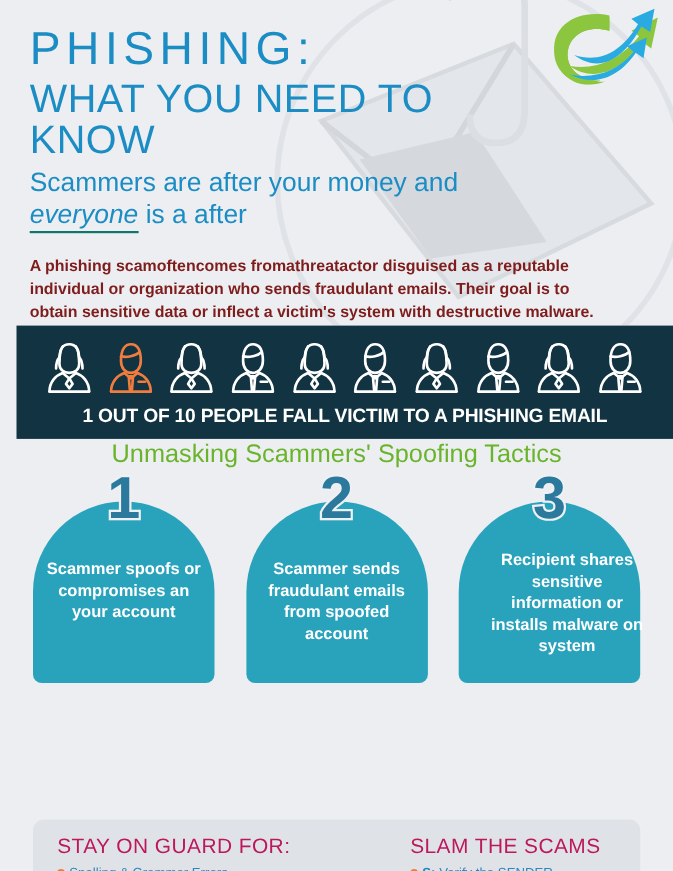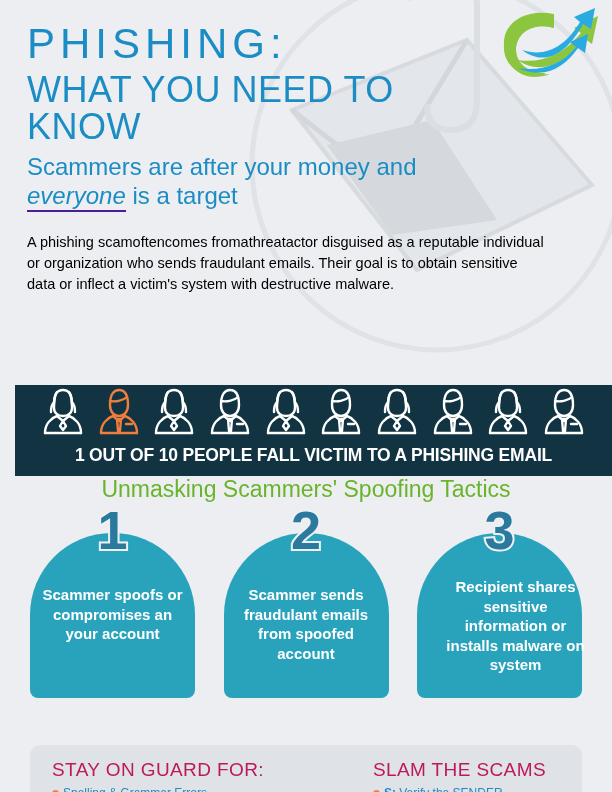--- a/index.html
+++ b/index.html
@@ -11,21 +11,21 @@
     height: 792px;
     overflow: hidden;
     background: #eceef1;
     font-family: "Liberation Sans", sans-serif;
     position: relative;
   }
 
   
   .hero {
     position: relative;
-    height: 385px;
+    height: 296px;
     background: #eceef1;
     overflow: hidden;
   }
   .hero-watermark {
     position: absolute;
     right: -40px;
     top: -30px;
     width: 420px;
     height: 420px;
     pointer-events: none;
@@ -62,36 +62,36 @@
   .tagline {
     font-size: 24px;
     font-weight: 400;
     color: #1b8dc4;
     line-height: 1.22;
     margin: 6px 0 0 0;
     max-width: 450px;
   }
   .tagline .em {
     font-style: italic;
-    border-bottom: 2px solid #4c1d95;
+    border-bottom: 2px solid #0f766e;
     padding-bottom: 1px;
   }
   .body-copy {
     font-size: 14.5px;
-    color: #000000;
+    color: #7f1d1d;
     line-height: 1.45;
     margin: 22px 0 0 0;
     max-width: 520px;
-    font-weight: 400;
+    font-weight: 700;
   }
 
   
   .banner {
     background: #123341;
-    padding: 0 0 10px 0;
+    padding: 12px 0 10px 0;
     position: relative;
     margin-left: 15px;
   }
   .people-row {
     display: flex;
     justify-content: space-between;
     padding: 0 22px;
   }
   .person {
     width: 52px;
@@ -229,21 +229,21 @@
     <path d="M66 14 C36 8 14 26 16 48 C18 70 44 80 62 72 C46 74 28 64 28 48 C28 30 46 20 66 26 Z" fill="#8cc63e"></path>
     <path d="M16 44 C14 22 36 6 66 12 L66 26 C46 20 28 30 28 48 C28 62 42 72 58 71 C40 82 18 68 16 44 Z" fill="#8cc63e"></path>
     <path d="M30 58 C52 74 78 62 96 36 L104 42 L110 14 L86 26 L93 31 C76 52 54 62 30 58 Z" fill="#8cc63e"></path>
     <path d="M34 48 C58 66 80 50 95 22 L103 27 L107 6 L86 15 L92 20 C78 44 58 56 34 48 Z" fill="#29abe2"></path>
     <path d="M30 66 C56 78 76 66 90 46 L97 51 L100 32 L82 40 L88 45 C74 62 54 70 30 66 Z" fill="#29abe2"></path>
   </svg>
 
   <div class="hero-inner">
     <h1 class="title-main">PHISHING:</h1>
     <h2 class="title-sub">WHAT YOU NEED TO KNOW</h2>
-    <p class="tagline"><span>Scammers are after your money and </span><span class="em">everyone</span><span> is a target</span></p>
+    <p class="tagline"><span>Scammers are after your money and </span><span class="em">everyone</span><span> is a after</span></p>
     <p class="body-copy">A phishing scamoftencomes fromathreatactor disguised as a reputable individual or organization who sends fraudulant emails. Their goal is to obtain sensitive data or inflect a victim's system with destructive malware.</p>
   </div>
 </div>
 
 <div class="banner">
   <div class="people-row">
 
     <svg class="person" viewBox="0 0 52 52">
         <g fill="none" stroke="#ffffff" stroke-width="2.4" stroke-linejoin="round" stroke-linecap="round">
           <path d="M17 19 c0 -10 3 -14 9 -14 c6 0 9 4 9 14"></path>

